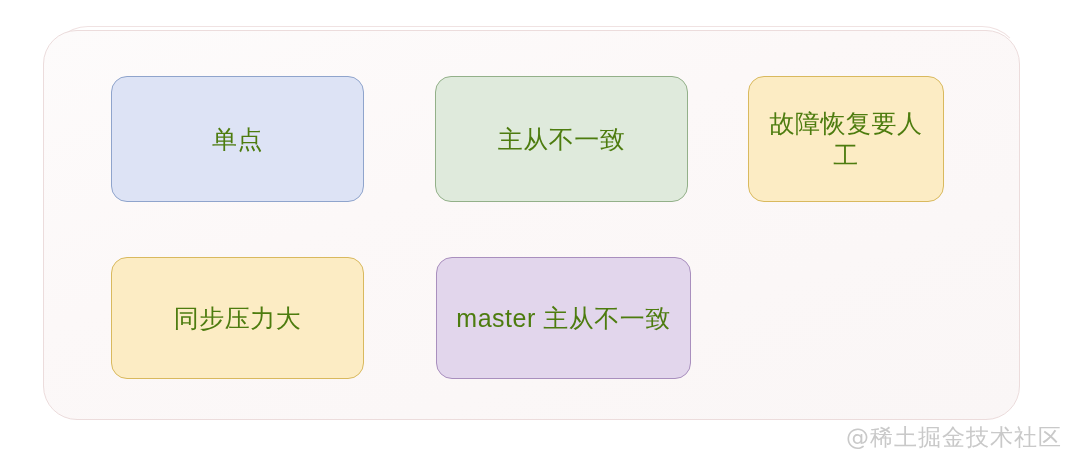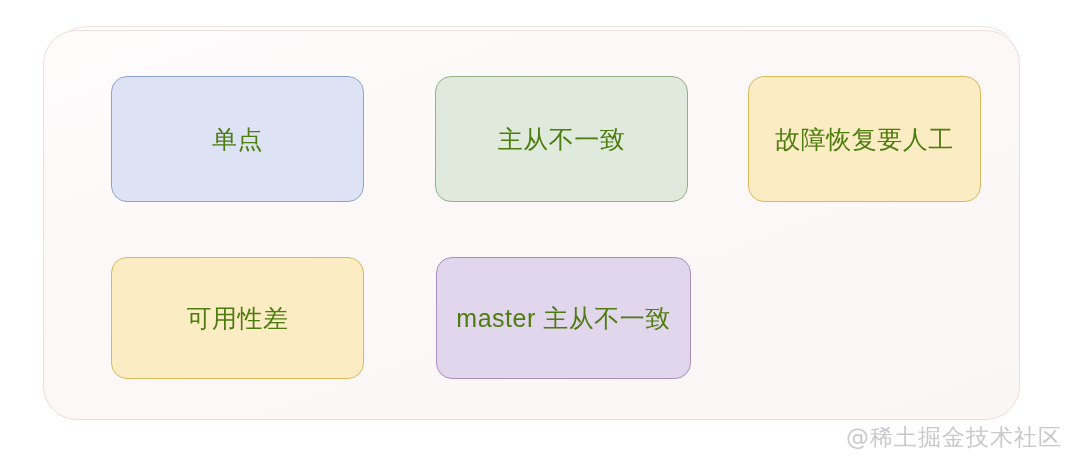--- a/index.html
+++ b/index.html
@@ -68,21 +68,21 @@
   }
 
   .node-blue   { background: #dde3f5; border: 1.6px solid #8fa4cc; }
   .node-green  { background: #dfeadc; border: 1.6px solid #93b089; }
   .node-yellow { background: #fcecc4; border: 1.6px solid #d9b95e; }
   .node-purple { background: #e2d6ec; border: 1.6px solid #a98fbe; }
 
   
   #node-single-point      { left: 110px; top: 75px;  width: 253px; height: 126px; }
   #node-low-availability  { left: 434px; top: 75px;  width: 253px; height: 126px; }
-  #node-manual-recovery   { left: 747px; top: 75px;  width: 233px; height: 126px; }
+  #node-manual-recovery   { left: 747px; top: 75px;  width: 196px; height: 126px; }
   
   #node-inconsistency     { left: 110px; top: 256px; width: 253px; height: 122px; }
   #node-master-pressure   { left: 435px; top: 256px; width: 255px; height: 122px; }
 
   
   .watermark {
     position: absolute;
     right: 18px;
     bottom: 12px;
     font-size: 23px;
@@ -107,21 +107,21 @@
 
     <div class="node node-green" id="node-low-availability" style="position:absolute;left:391px;top:45px;">
       <span>主从不一致</span>
     </div>
 
     <div class="node node-yellow" id="node-manual-recovery" style="position:absolute;left:704px;top:45px;">
       <span>故障恢复要人工</span>
     </div>
 
     <div class="node node-yellow" id="node-inconsistency" style="position:absolute;left:67px;top:226px;">
-      <span>可用性差</span>
+      <span>同步压力大</span>
     </div>
 
     <div class="node node-purple" id="node-master-pressure" style="position:absolute;left:392px;top:226px;">
       <span>master 主从不一致</span>
     </div>
 
   </div>
 
   <div class="watermark">@稀土掘金技术社区</div>
 

